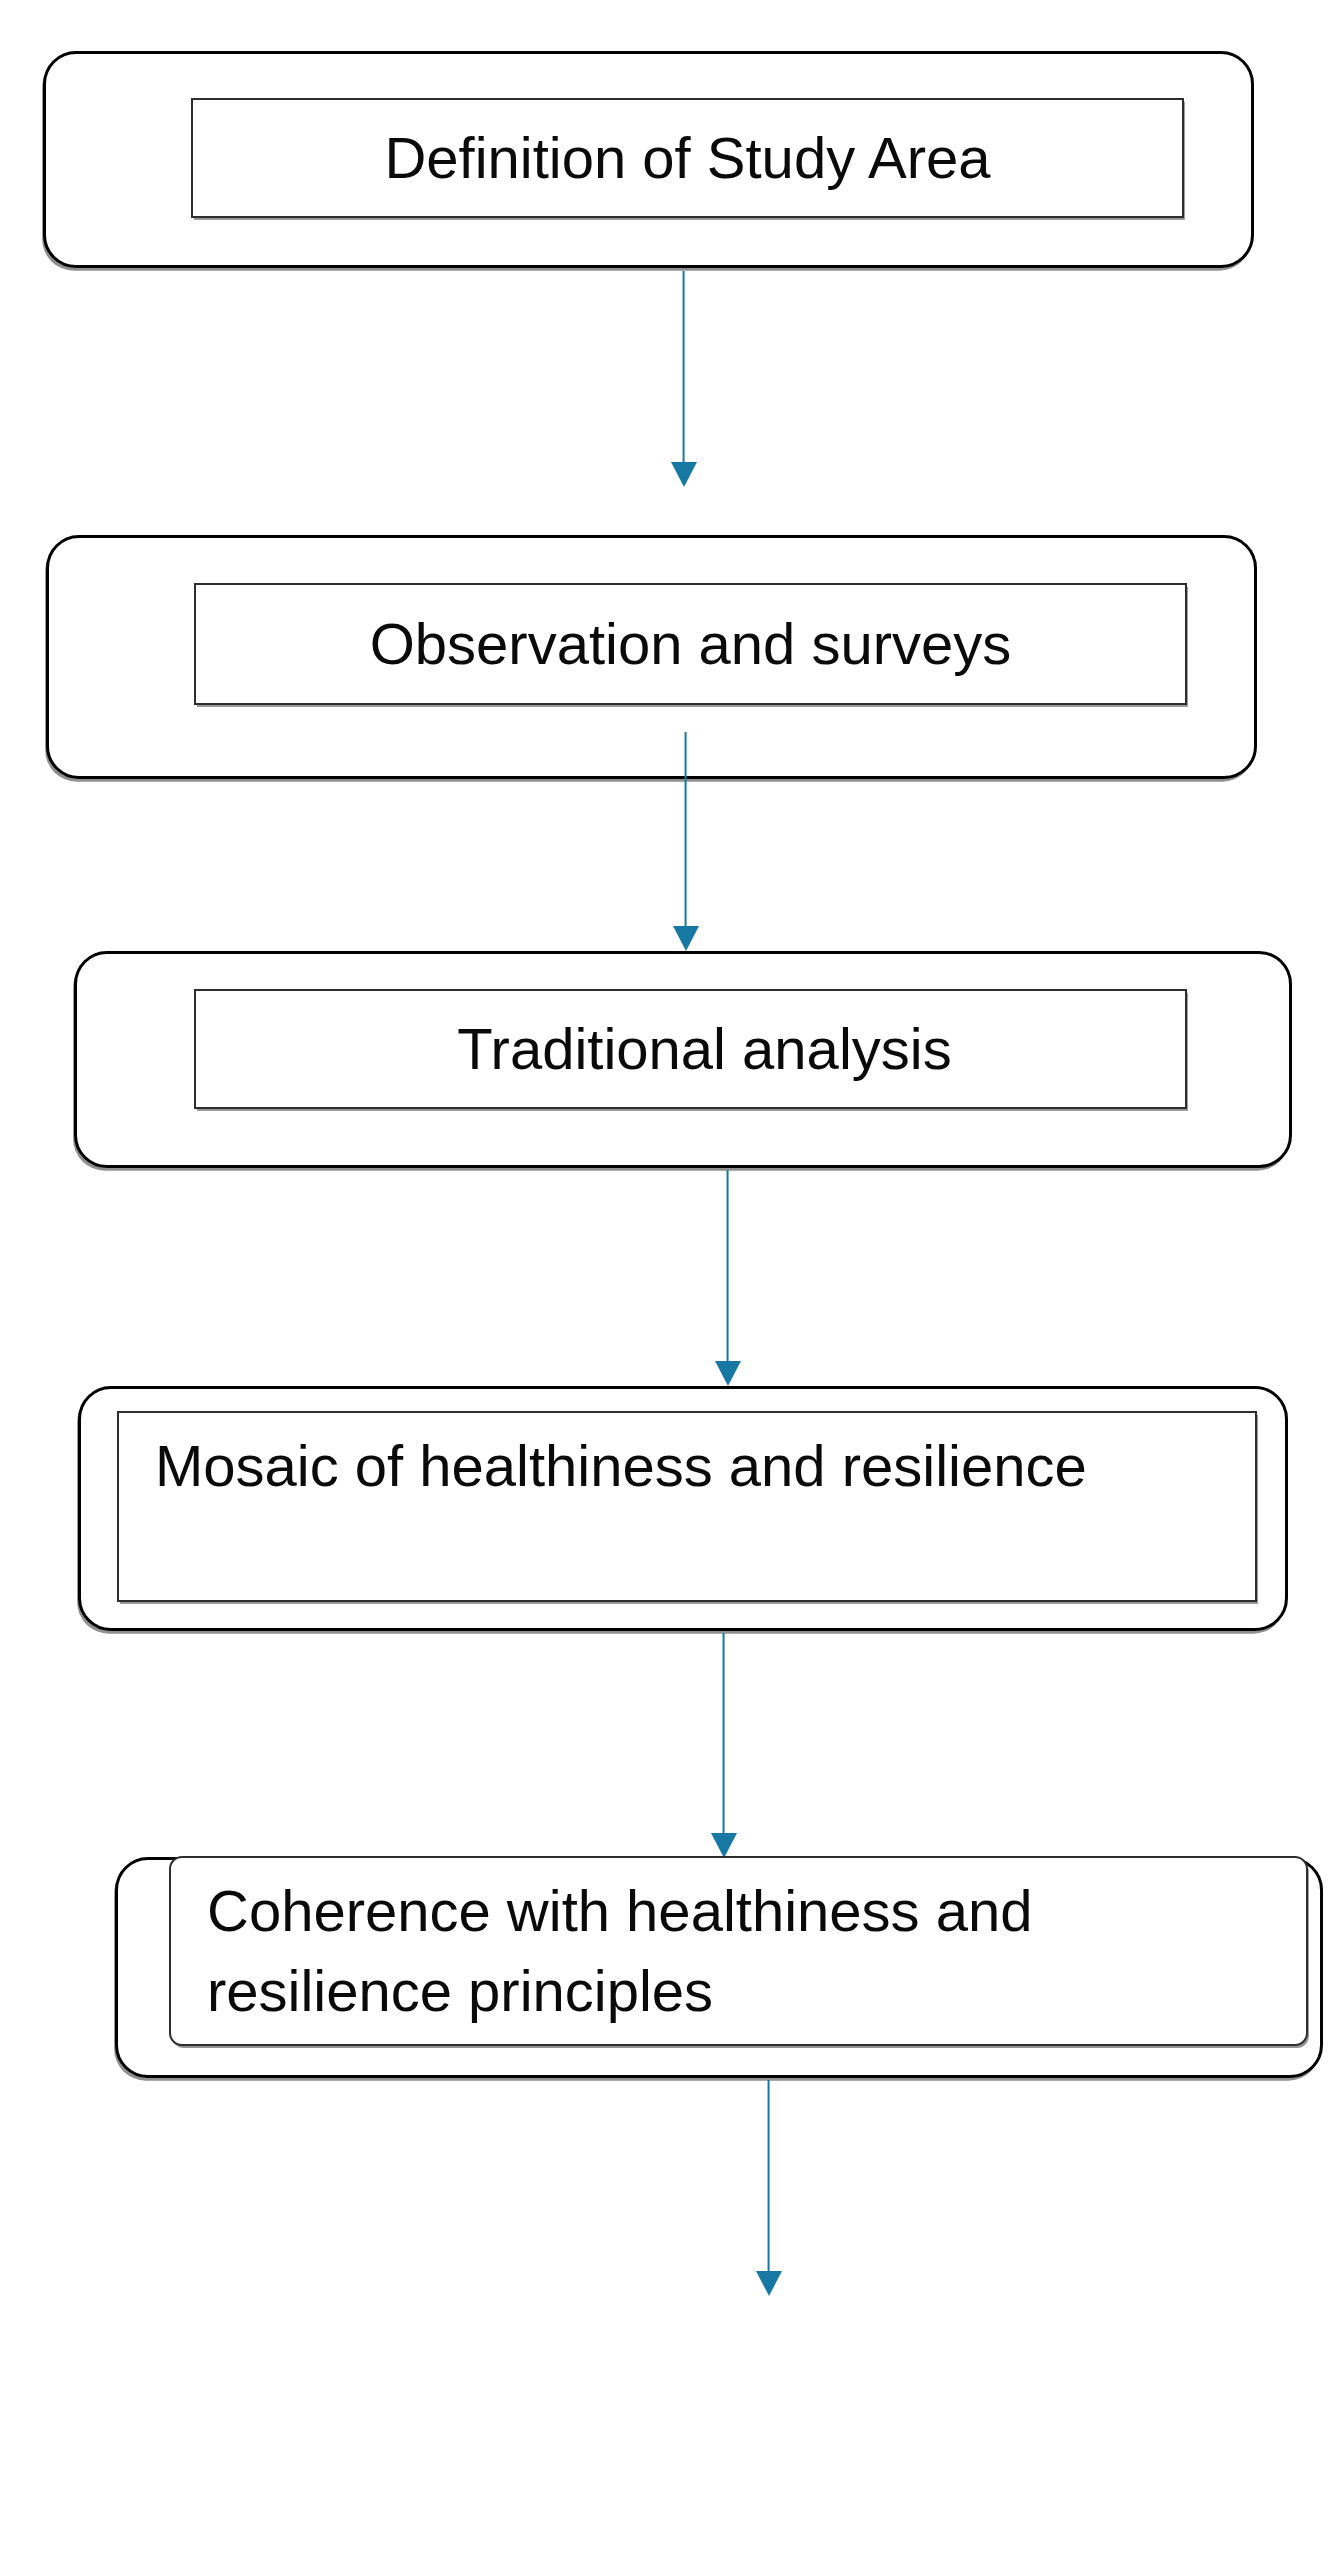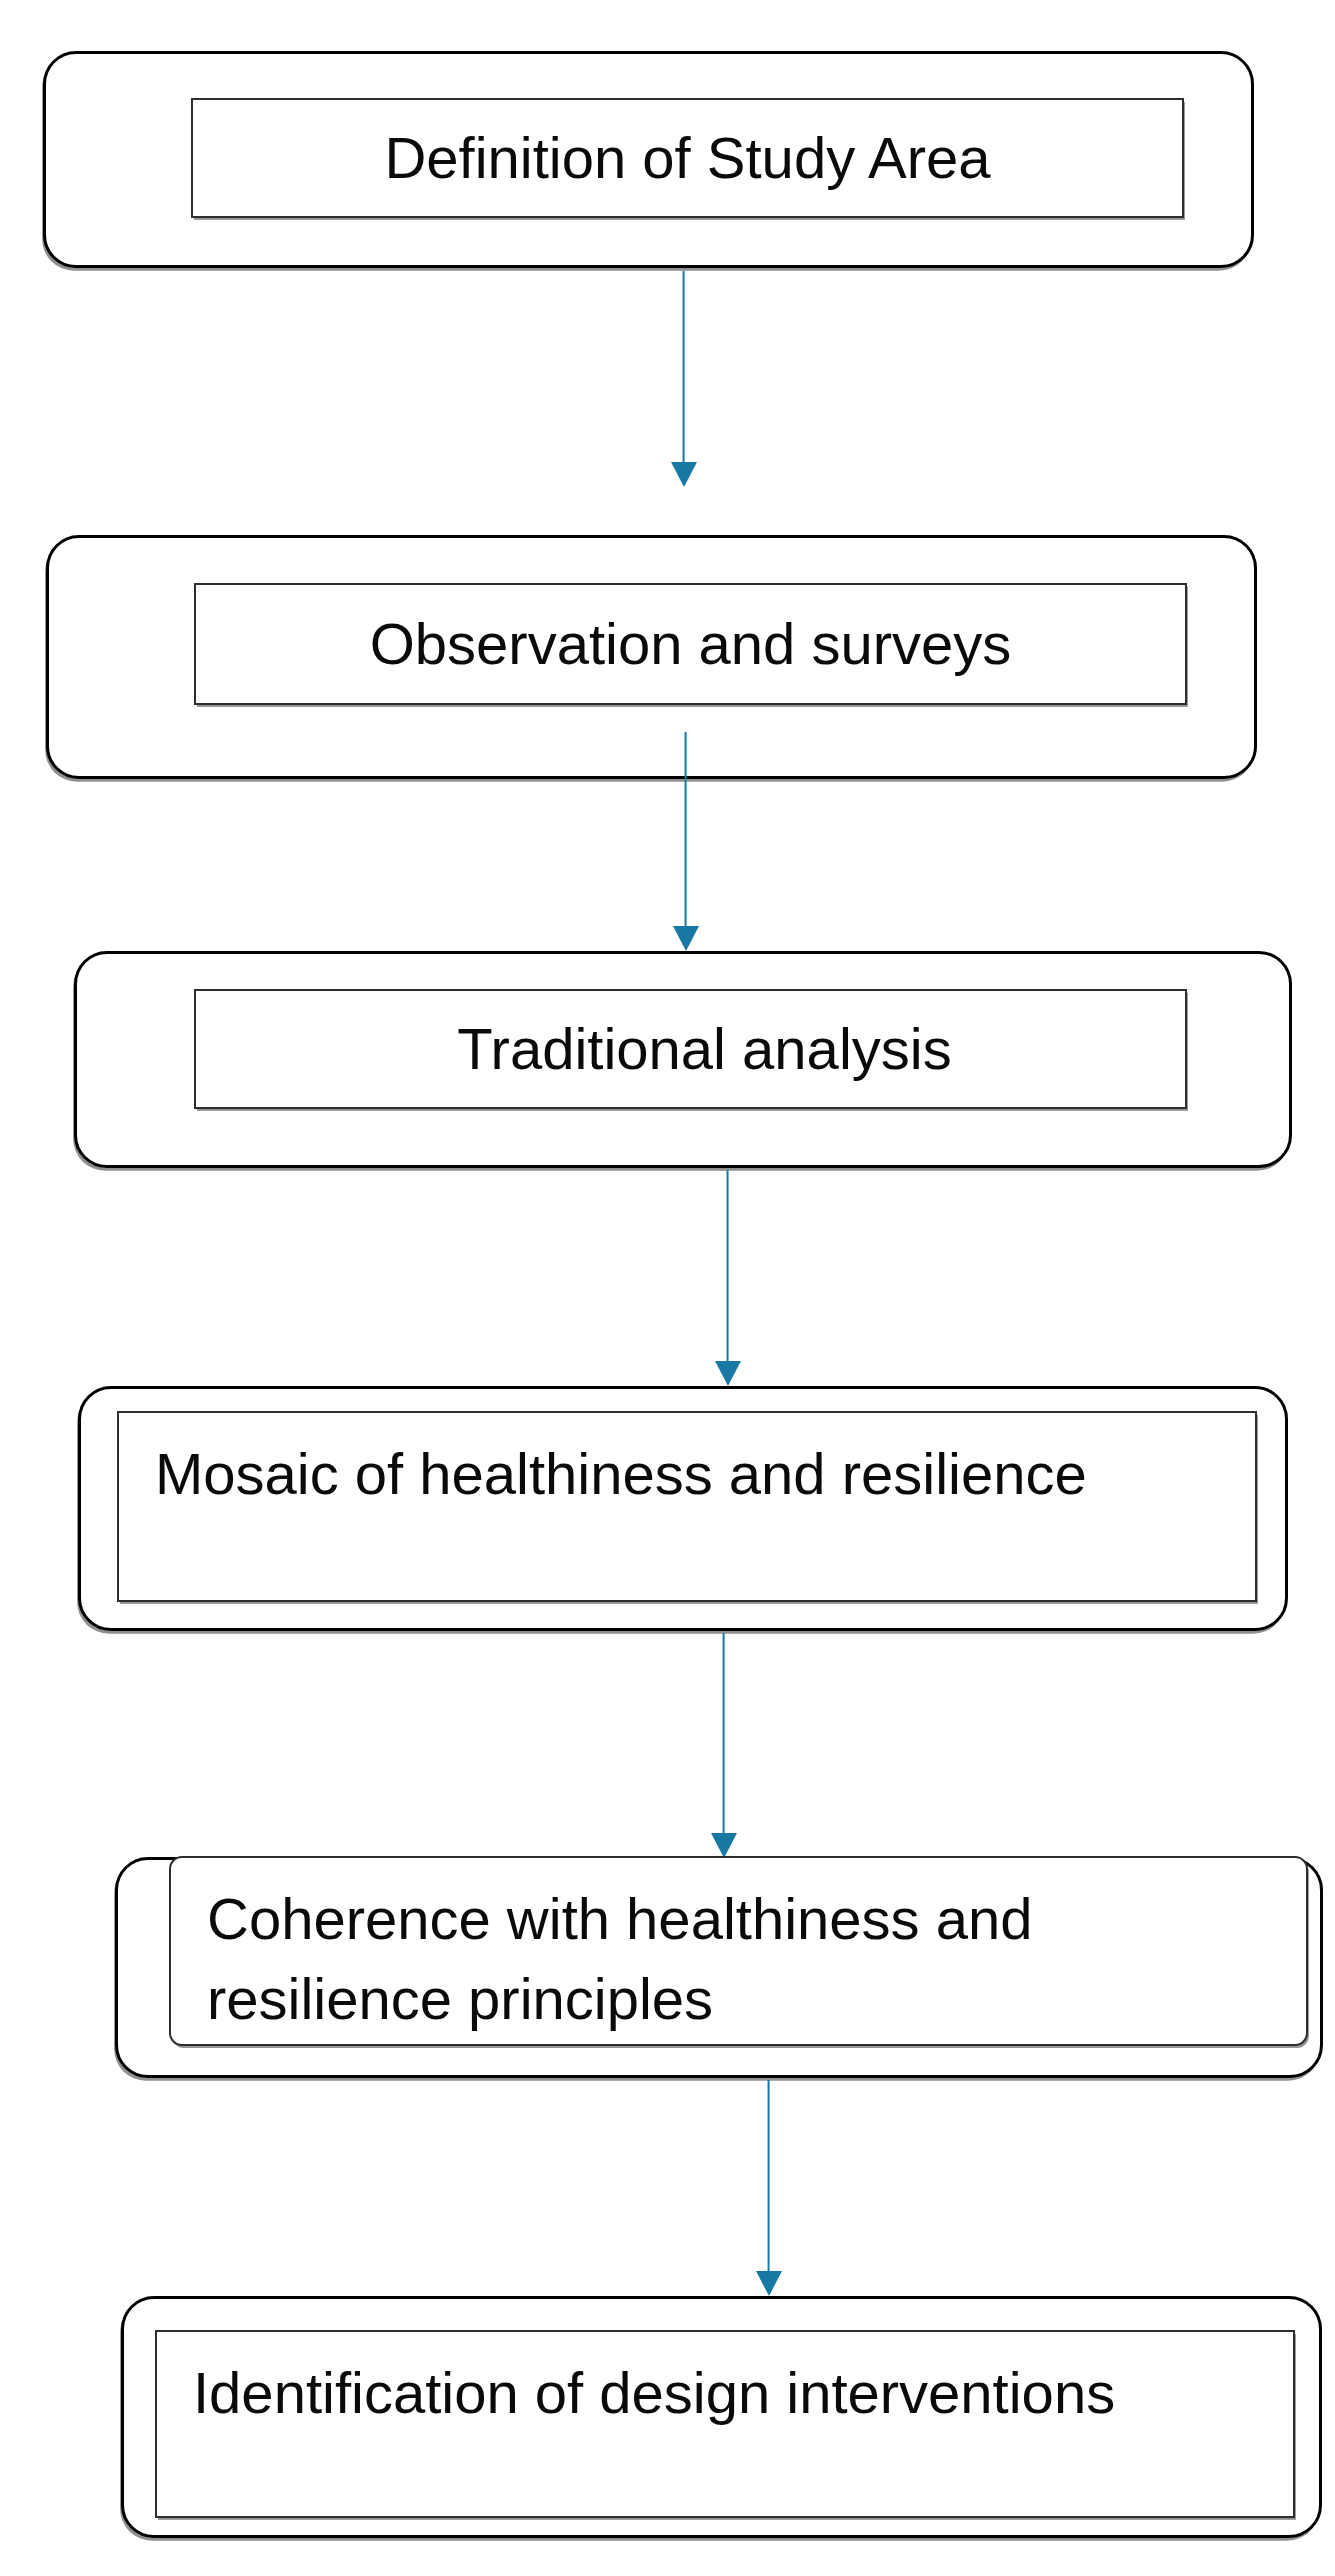--- a/index.html
+++ b/index.html
@@ -41,21 +41,21 @@
   }
   
   .inner.center{
     display:flex;
     align-items:center;
     justify-content:center;
     text-align:center;
   }
   
   .inner.topleft{
-    padding:21px 27px 0 36px;
+    padding:13px 27px 0 36px;
     text-align:left;
   }
   
   .b1{left:43px;  top:51px;   width:1211px; height:217px;}
   .b1 .inner{left:145px; top:44px;  width:993px; height:120px;}
   .b2{left:46px;  top:487px;  width:1211px; height:244px;margin-top:48px;}
   .b2 .inner{left:145px; top:45px;  width:993px; height:122px;}
   .b3{left:74px;  top:951px;  width:1218px; height:217px;}
   .b3 .inner{left:117px; top:35px;  width:993px; height:120px;padding-left:28px;}
   .b4{left:78px;  top:1386px; width:1210px; height:245px;}
@@ -144,20 +144,15 @@
       <span class="label">Coherence with healthiness and
 resilience principles</span>
     </div>
   </div>
 
   <div class="arrow a5">
     <div class="shaft"></div>
     <div class="head"></div>
   </div>
 
-  <div class="box b6">
-    <div class="inner topleft">
-      <span class="label">Identification of design interventions</span>
-    </div>
-  </div>
 
 </div>
 
 
 </body></html>

